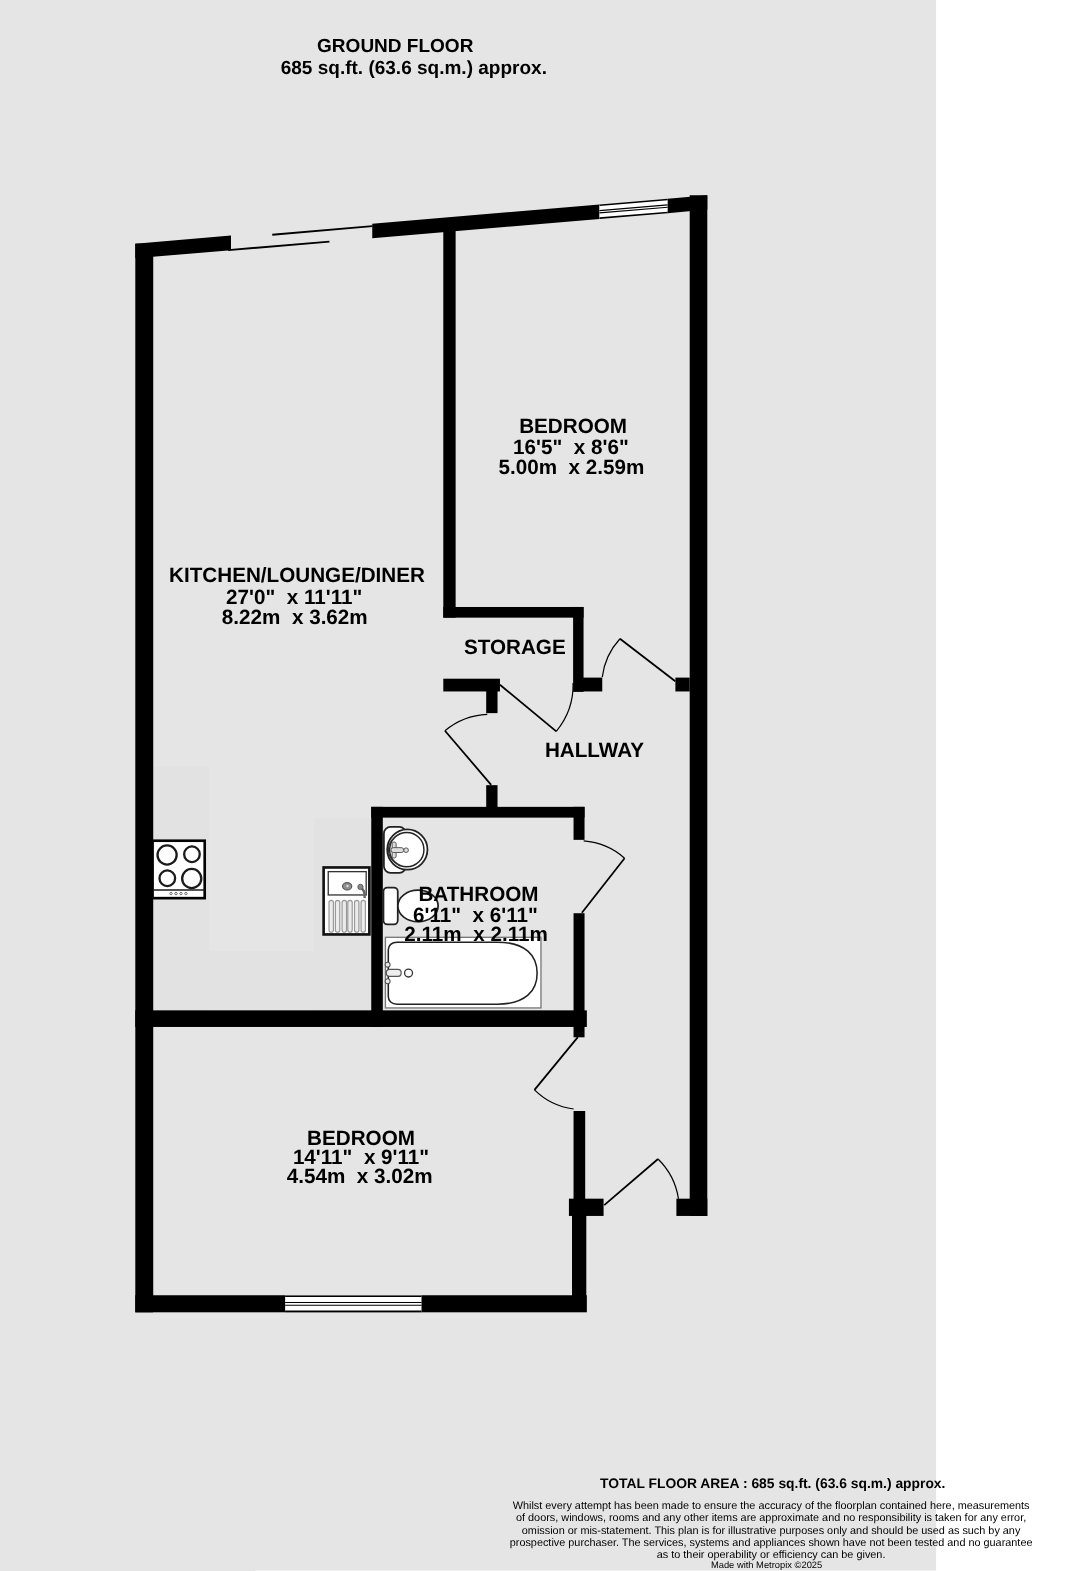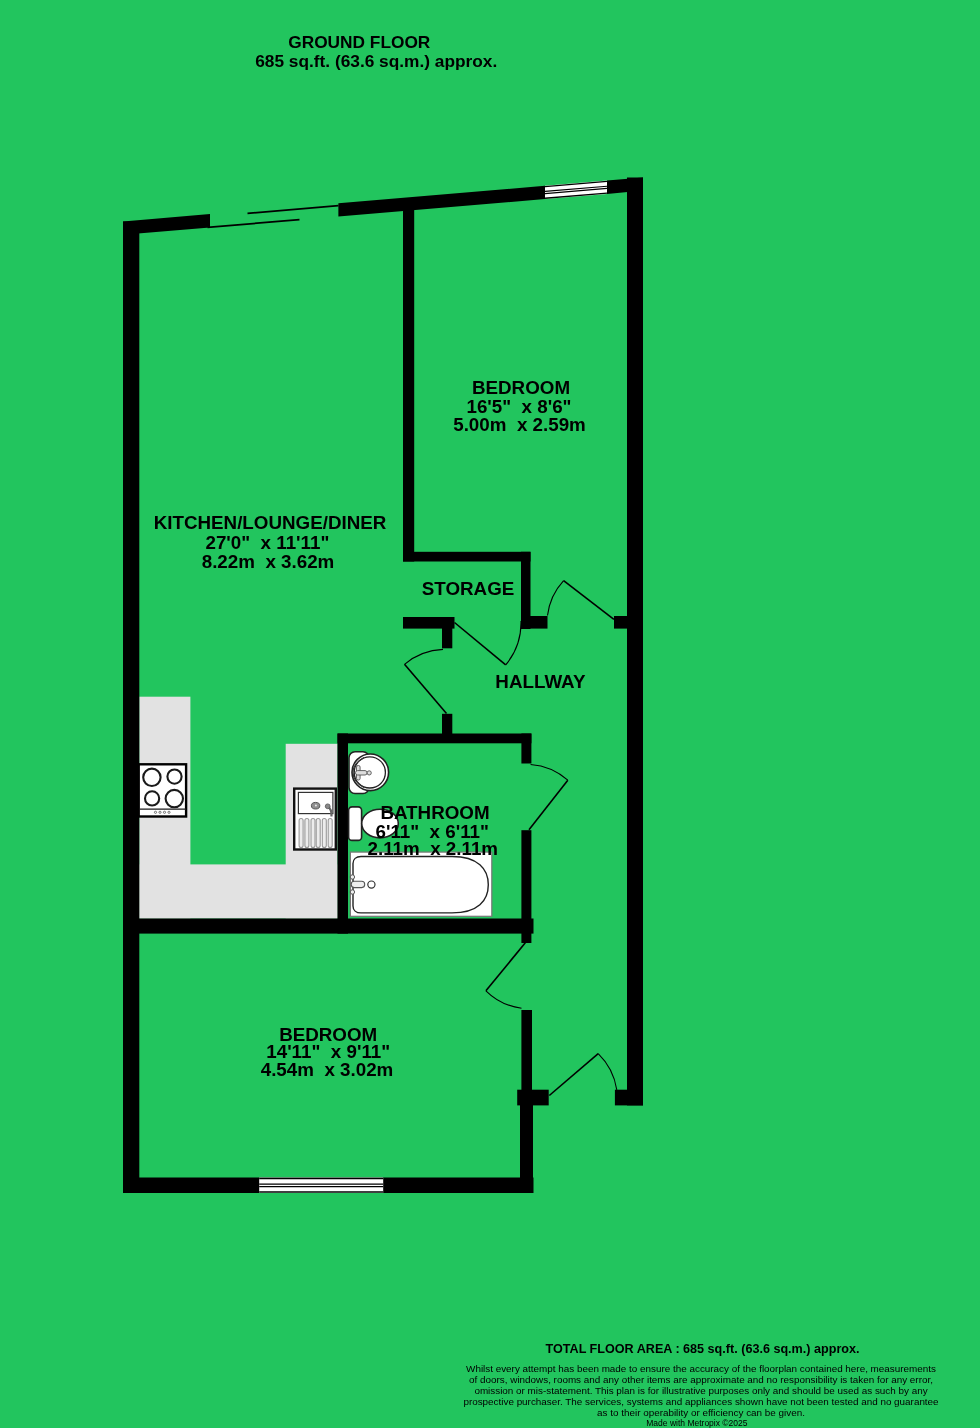--- a/index.html
+++ b/index.html
@@ -1,16 +1,16 @@
 <!DOCTYPE html>
 <html><head>
 <meta charset="utf-8">
 <style>
   html,body{margin:0;padding:0;background:#ffffff;}
-  .page{position:relative;width:980px;height:1428px;background:#22c55e;font-family:"Liberation Sans",sans-serif;}
+  .page{position:relative;width:851px;height:1428px;background:#e5e5e5;font-family:"Liberation Sans",sans-serif;}
   svg{position:absolute;top:0;left:0;}
   text{font-family:"Liberation Sans",sans-serif;fill:#000;}
   .rm{font-weight:bold;font-size:18.8px;}
   .ttl{font-weight:bold;font-size:17.3px;}
   .tfa{font-weight:bold;font-size:12.6px;}
   .dsc{font-size:9.9px;fill:#111;}
 </style>
 </head>
 <body>
 <div class="page">

